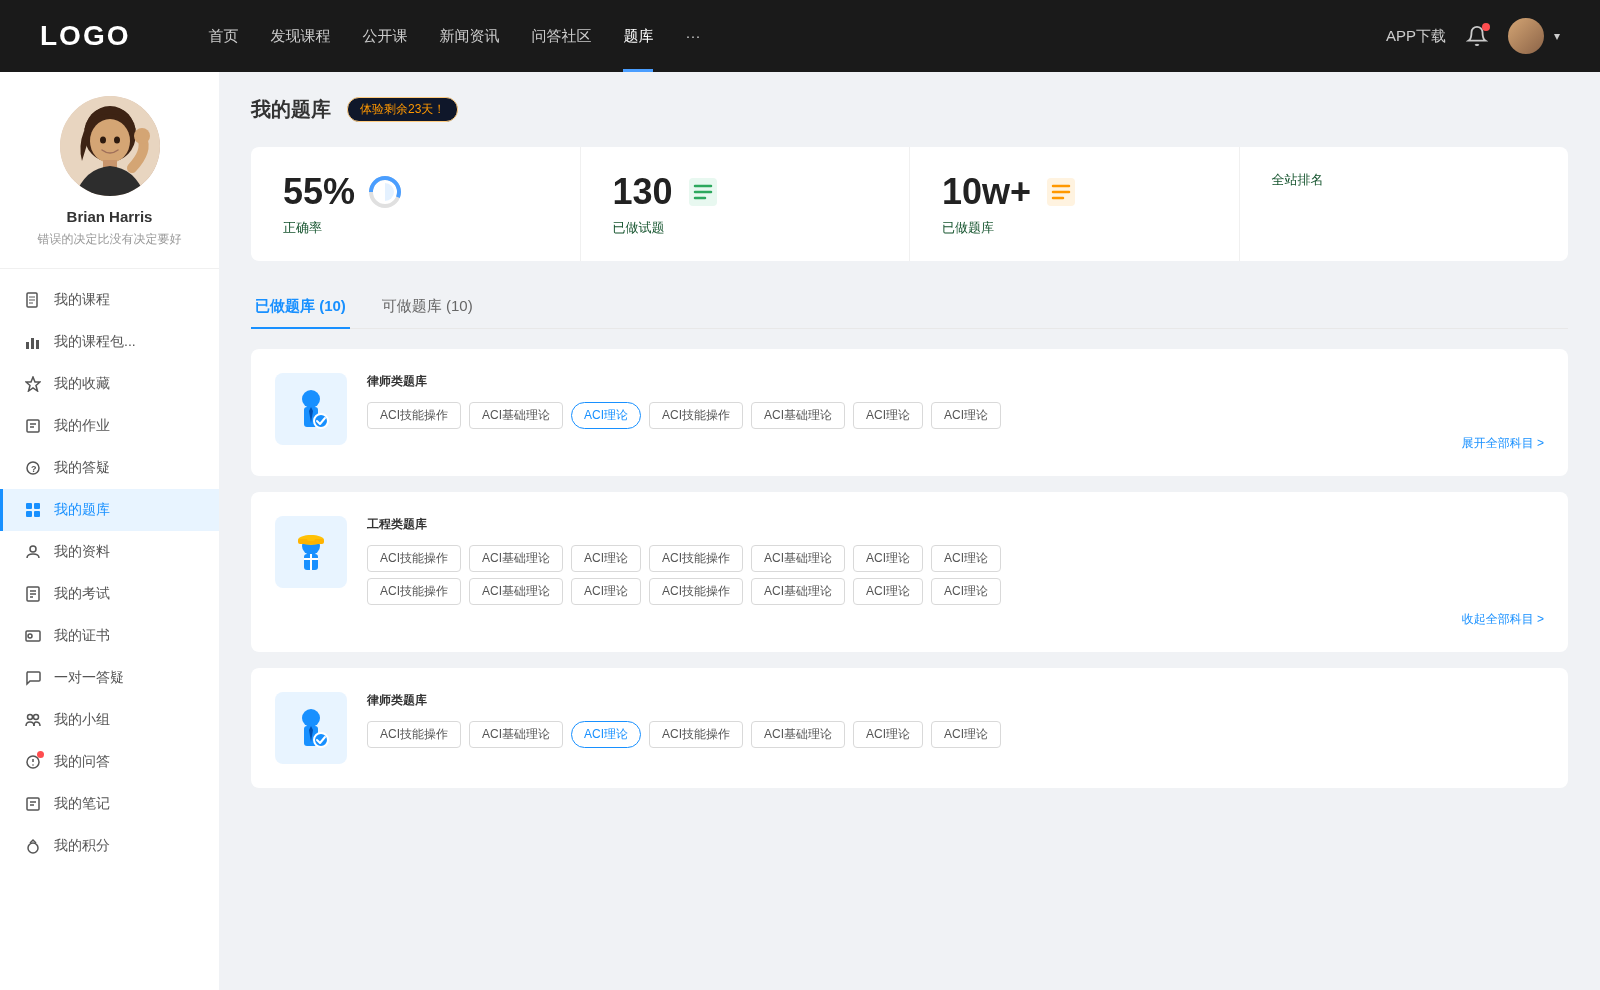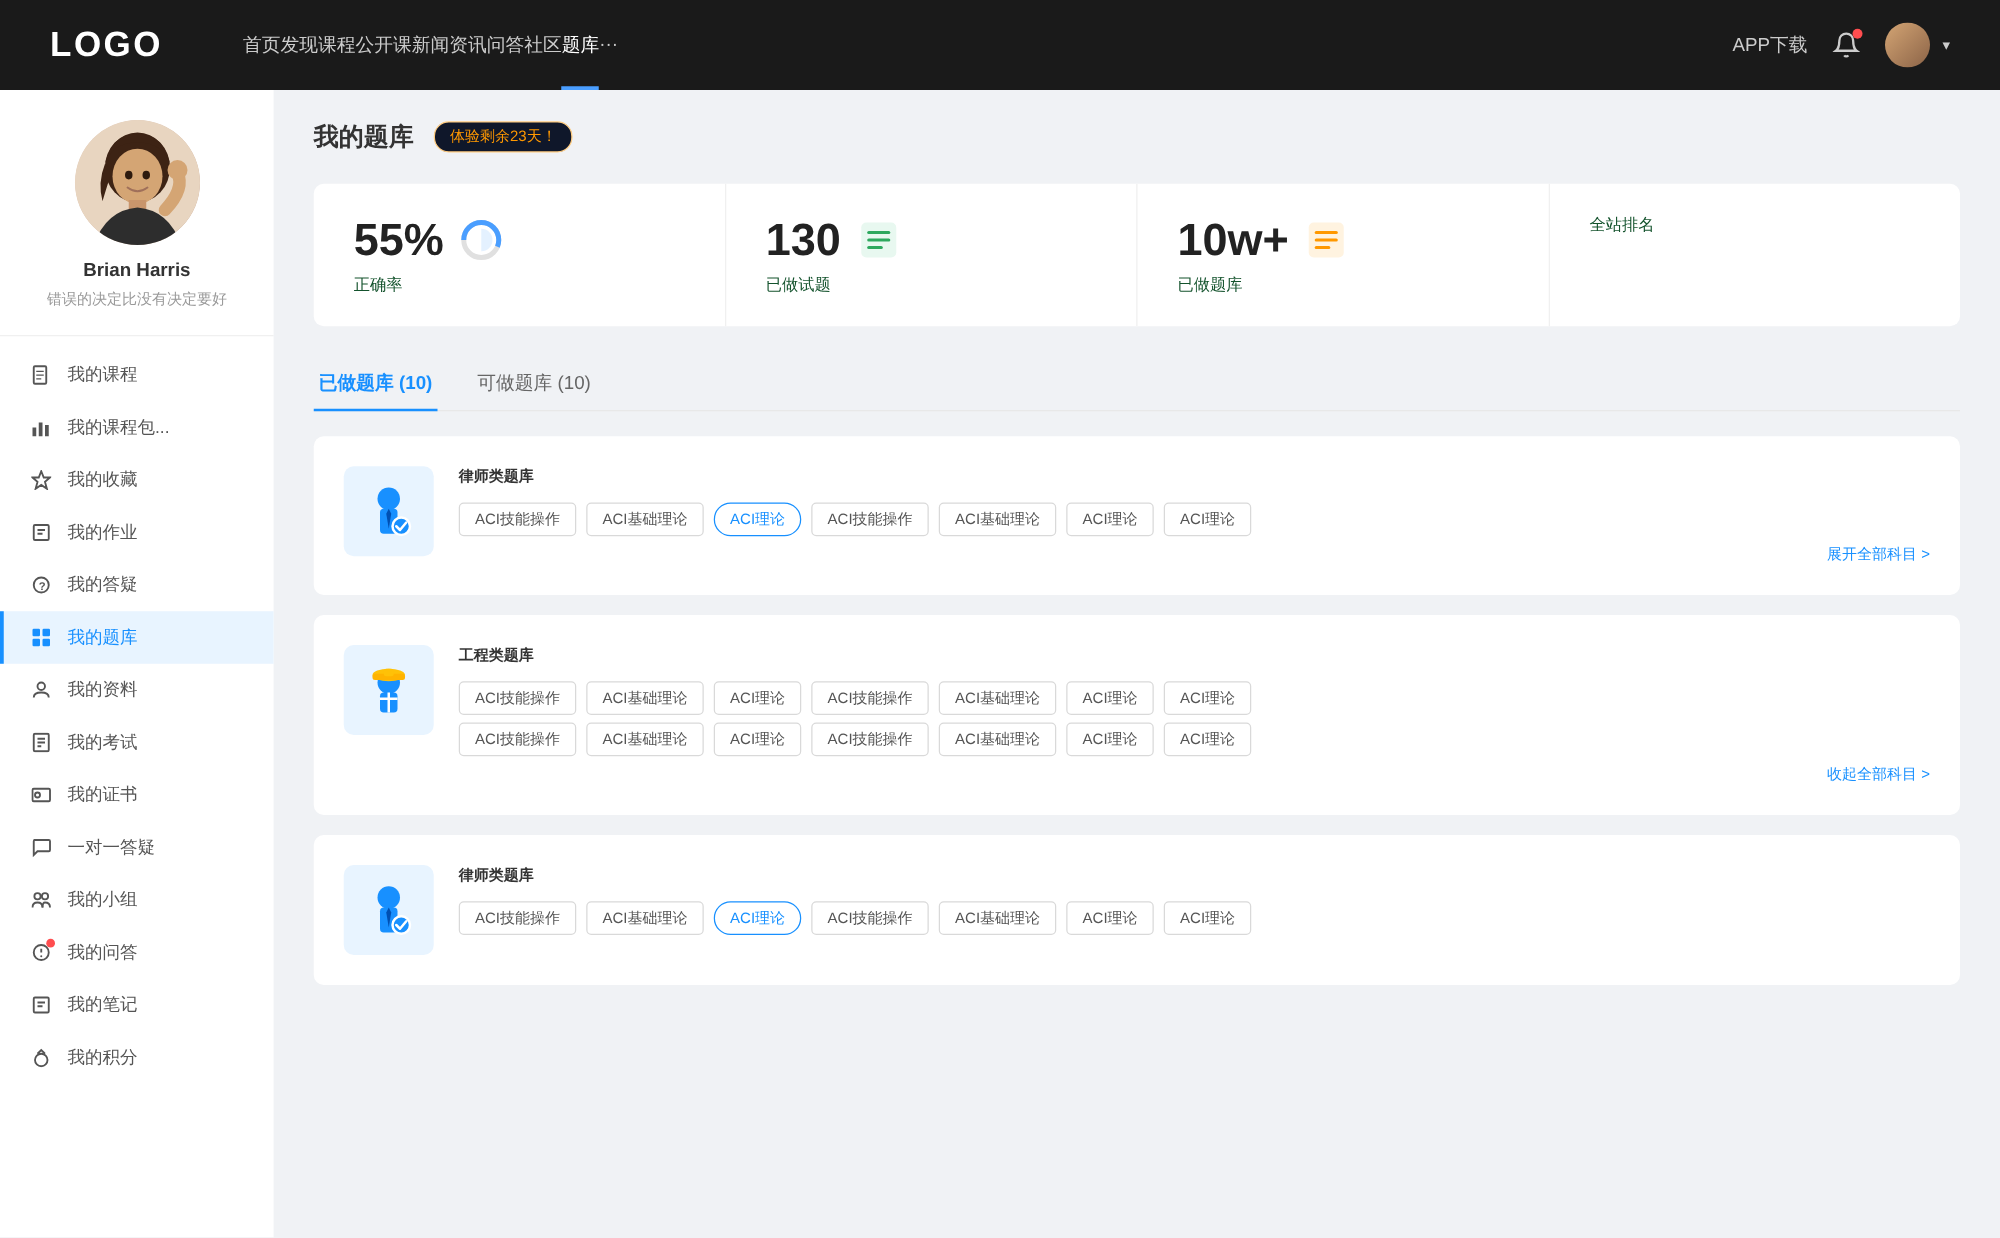--- a/index.html
+++ b/index.html
@@ -12,23 +12,23 @@
       display: flex;
       align-items: center;
       padding: 0 40px;
       gap: 40px;
     }
     .navbar .logo {
       color: #fff;
       font-size: 28px;
       font-weight: bold;
       letter-spacing: 2px;
-      margin-right: 24px;
-    }
-    .nav-links { display: flex; flex: 1; }
+      margin-right: 38px;
+    }
+    .nav-links { display: flex; gap: 32px; flex: 1; }
     .nav-link {
       color: #ccc;
       font-size: 15px;
       cursor: pointer;
       text-decoration: none;
       position: relative;
     }
     .nav-link.active { color: #fff; }
     .nav-link.active::after {
       content: '';

